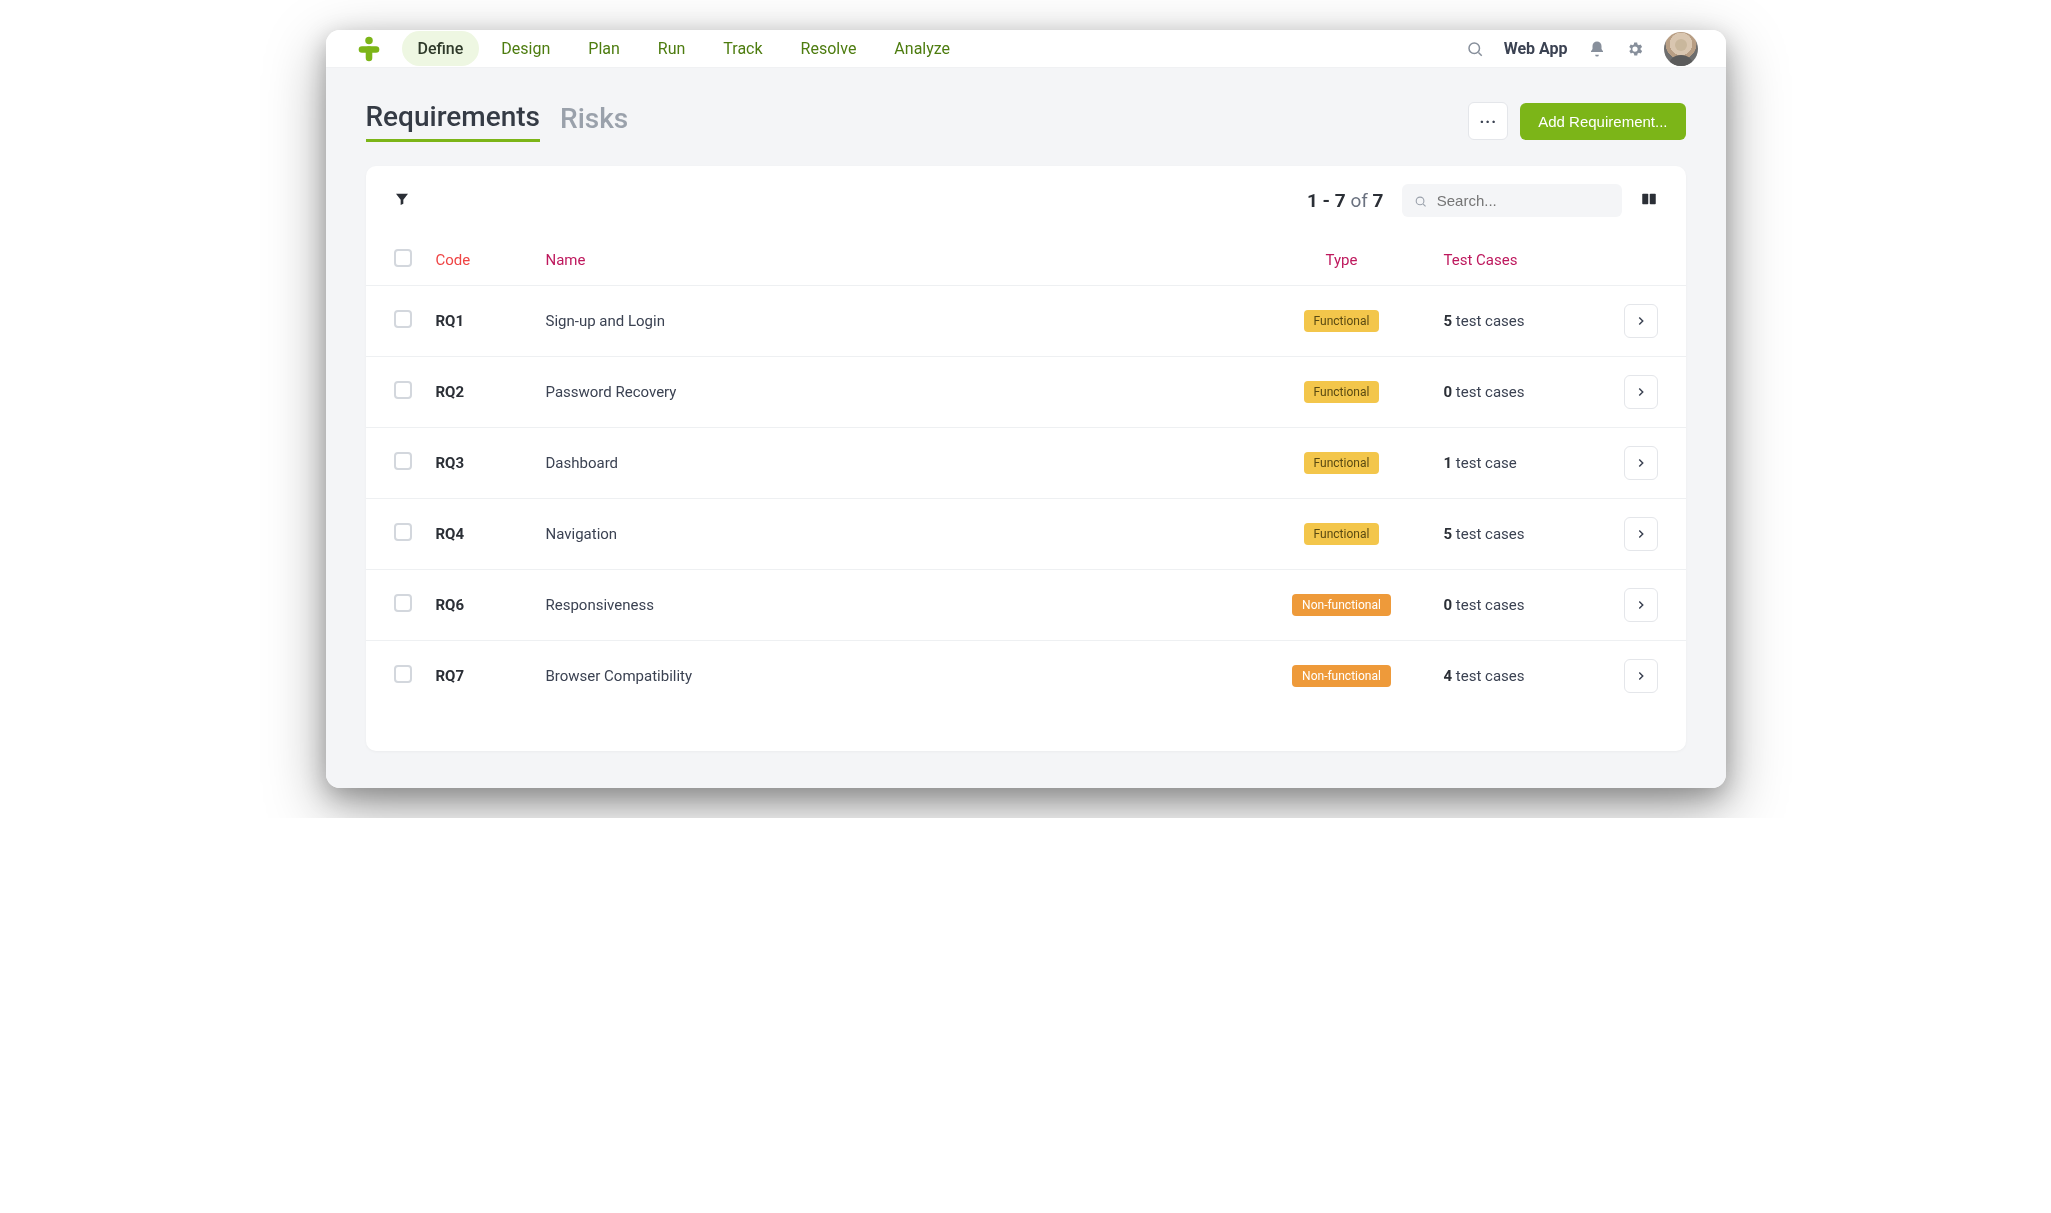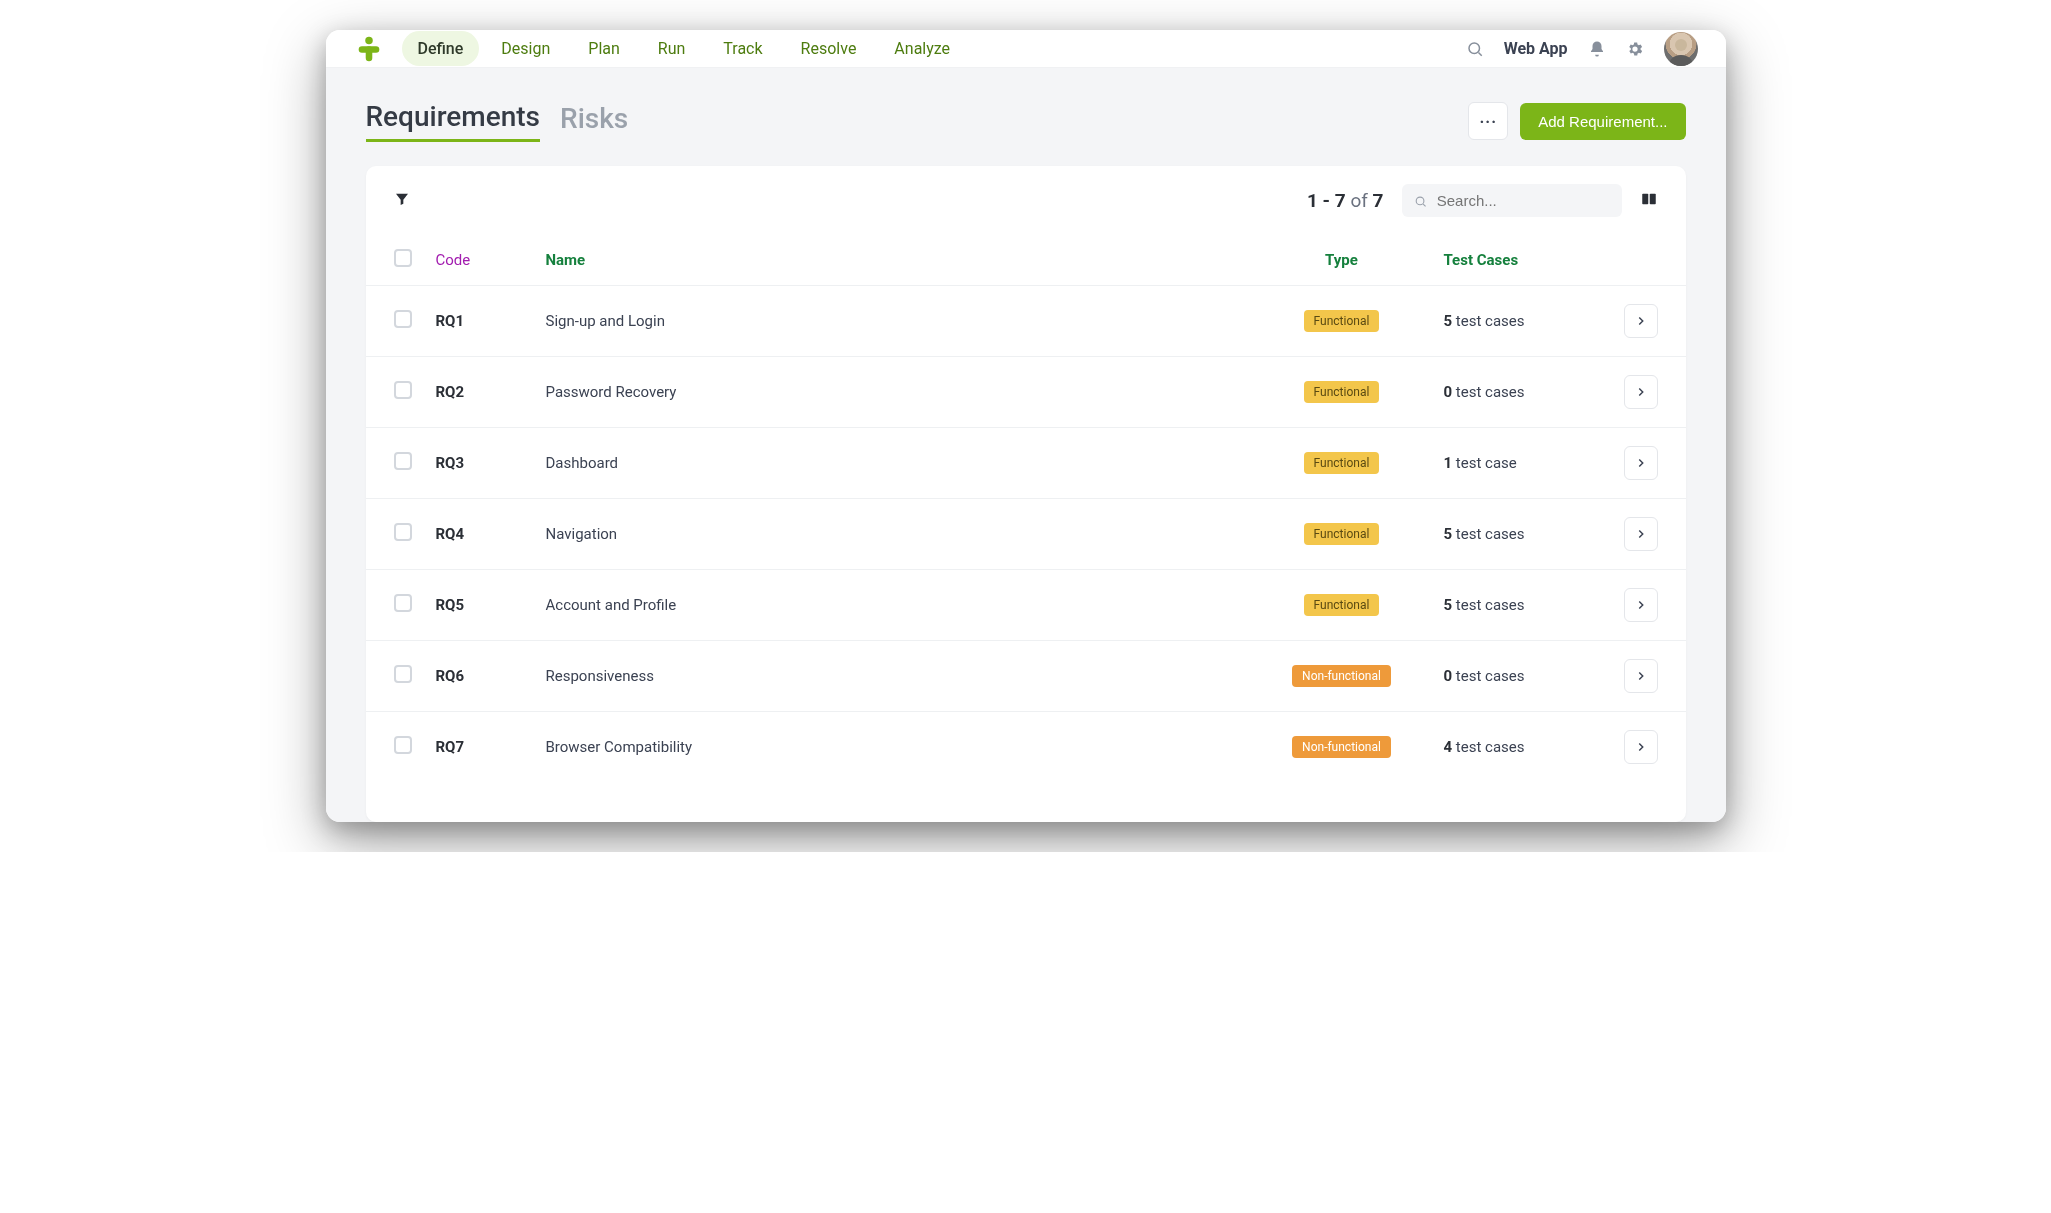--- a/index.html
+++ b/index.html
@@ -152,36 +152,36 @@
     border:none; outline:none; background:transparent;
     font-size:15px; color:#6b7280; width:100%;
   }
   .columns-icon { cursor:pointer; color:#2b2f36; }
   table {
     width: 100%;
     border-collapse: collapse;
   }
   thead th {
     text-align:left;
-    font-weight:700;
+    font-weight:400;
     font-size:15px;
-    color:#15803d;
+    color:#be185d;
     padding: 14px 12px;
     border-bottom:1px solid #eef0f2;
   }
   tbody td {
     padding: 18px 12px;
     border-bottom:1px solid #eef0f2;
     font-size:15px;
     color:#3b4252;
     vertical-align:middle;
   }
   th.col-check, td.col-check { width:56px; padding-left:28px; }
   th.col-code, td.col-code { width:110px; font-weight:700; color:#2b2f36;}
-  thead th.col-code { font-weight:400; color:#a21caf;}
+  thead th.col-code { font-weight:400; color:#ef4444;}
   th.col-type, td.col-type { width:180px;text-align:center; }
   th.col-tc, td.col-tc { width:180px; }
   th.col-act, td.col-act { width:70px; padding-right:28px;}
   .chk {
     width:18px; height:18px; border:2px solid #d3d7dd; border-radius:4px; display:inline-block; cursor:pointer;
   }
   .badge {
     display:inline-block;
     font-size:12px;
     padding:4px 10px;
@@ -360,34 +360,20 @@
               <td class="col-act">
                 <div class="row-action">
                   <svg width="14" height="14" viewBox="0 0 24 24" fill="none" stroke="currentColor" stroke-width="2.5">
                     <polyline points="9 6 15 12 9 18"></polyline>
                   </svg>
                 </div>
               </td>
             </tr>
             <tr>
               <td class="col-check"><span class="chk"></span></td>
-              <td class="col-code">RQ5</td>
-              <td>Account and Profile</td>
-              <td class="col-type"><span class="badge">Functional</span></td>
-              <td class="col-tc tc"><b>5</b> test cases</td>
-              <td class="col-act">
-                <div class="row-action">
-                  <svg width="14" height="14" viewBox="0 0 24 24" fill="none" stroke="currentColor" stroke-width="2.5">
-                    <polyline points="9 6 15 12 9 18"></polyline>
-                  </svg>
-                </div>
-              </td>
-            </tr>
-            <tr>
-              <td class="col-check"><span class="chk"></span></td>
               <td class="col-code">RQ6</td>
               <td>Responsiveness</td>
               <td class="col-type"><span class="badge nonfunc">Non-functional</span></td>
               <td class="col-tc tc"><b>0</b> test cases</td>
               <td class="col-act">
                 <div class="row-action">
                   <svg width="14" height="14" viewBox="0 0 24 24" fill="none" stroke="currentColor" stroke-width="2.5">
                     <polyline points="9 6 15 12 9 18"></polyline>
                   </svg>
                 </div>

